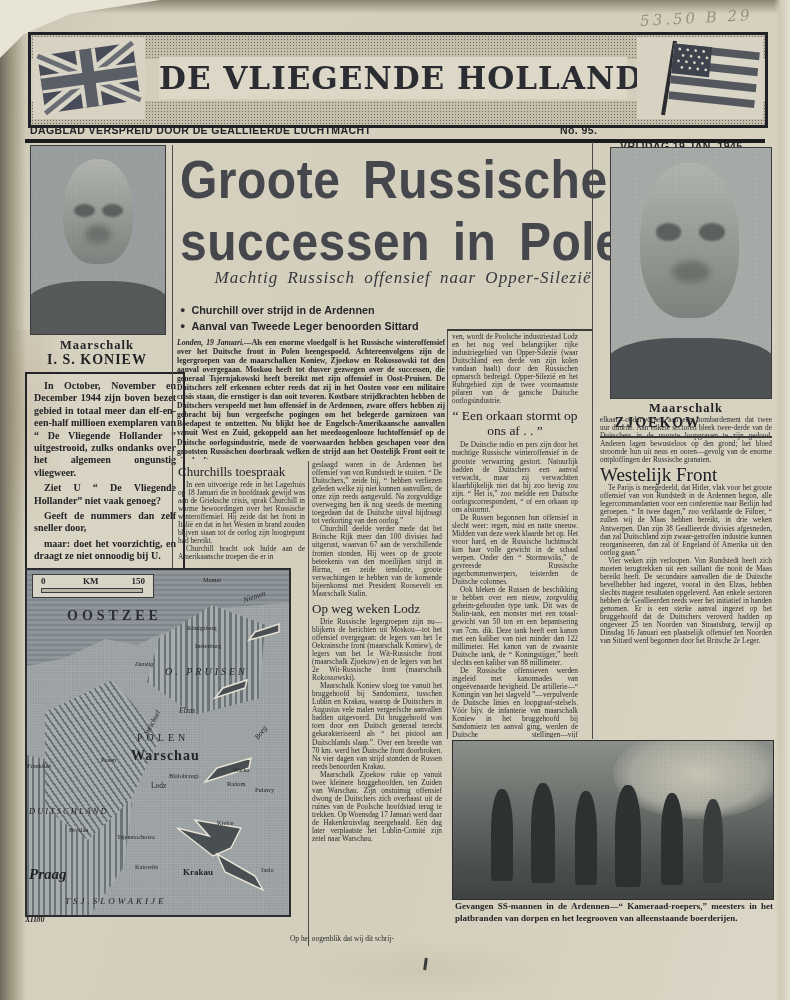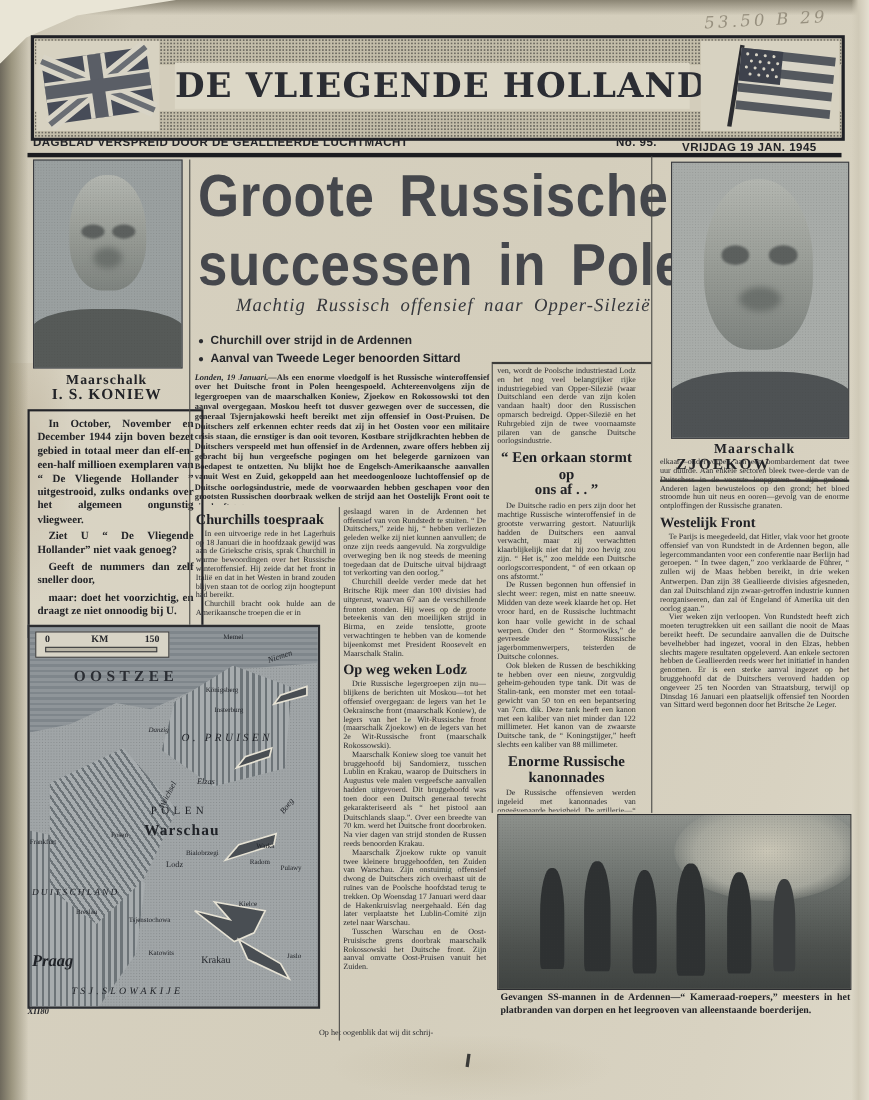--- a/index.html
+++ b/index.html
@@ -32,21 +32,21 @@
   .mast-title{position:absolute;left:128px;right:138px;top:22px;height:42px;background:#dcd7c6;
         font-family:"DejaVu Serif",serif;font-weight:bold;font-size:31px;letter-spacing:1px;
         text-align:center;line-height:42px;color:#2b2d33;white-space:nowrap;}
   .flagbox{position:absolute;top:2px;background:#d7d2c1;}
   .flagbox.uk{left:2px;width:112px;height:82px;}
   .flagbox.us{right:2px;width:126px;height:82px;}
   .flagbox svg{width:100%;height:100%;}
 
   .dateline{position:absolute;left:30px;top:124px;width:734px;height:14px;
         font-family:"Liberation Sans",sans-serif;font-weight:bold;font-size:10.5px;color:#232428;letter-spacing:.4px;}
-  .issue{position:absolute;left:530px;top:0;} .idate{position:absolute;left:590px;top:4px;}
+  .issue{position:absolute;left:530px;top:0;} .idate{position:absolute;left:590px;top:16px;}
   .thick-rule{position:absolute;left:25px;top:139px;width:740px;height:4px;background:#1b1c20;}
 
   
   .headline{position:absolute;left:180px;top:148px;width:452px;
         font-family:"Liberation Sans",sans-serif;font-weight:bold;color:#45474c;
         font-size:49px;line-height:57px;letter-spacing:.5px;word-spacing:9px;white-space:nowrap;
         transform:scale(.98,1.1);transform-origin:left top;}
   .subhead{position:absolute;left:176px;width:454px;text-align:center;
         font-style:italic;font-size:17px;color:#35373c;letter-spacing:1px;word-spacing:4px;}
   .bullets{position:absolute;left:180px;top:304px;width:266px;
@@ -67,21 +67,21 @@
   .promo{position:absolute;left:25px;top:372px;width:142px;height:192px;border:2.5px solid #232428;
         padding:6px 7px;overflow:hidden;background:rgba(222,217,203,.4);}
   .promo p{margin:0 0 3px;text-indent:10px;font-weight:bold;font-size:10px;line-height:12.4px;text-align:justify;color:#222327;}
 
   
   .lead{position:absolute;left:177px;top:338px;width:268px;height:121px;overflow:hidden;
         font-weight:bold;font-size:7.7px;line-height:9.05px;text-align:justify;color:#27282c;}
   .col{position:absolute;overflow:hidden;font-size:7.35px;line-height:8.05px;text-align:justify;color:#2a2b2f;}
   .col p{margin:0;text-indent:8px;}
   .col p.noind{text-indent:0;}
-  .sec-head{font-weight:bold;font-size:13px;line-height:15px;text-indent:0 !important;text-align:left;margin:3px 0 2px;color:#202125;}
+  .sec-head{font-weight:normal;font-size:13px;line-height:15px;text-indent:0 !important;text-align:left;margin:3px 0 2px;color:#202125;}
   .sec-head.ctr{text-align:center;font-size:13.5px;line-height:14.5px;margin:4px 0 3px;}
   .lastline{position:absolute;left:290px;top:934px;width:152px;font-size:7.4px;color:#2a2b2f;}
 
   .vrule{position:absolute;width:1.3px;background:#4b4b47;}
   .hrule{position:absolute;height:1.6px;background:#3c3c3a;}
 
   
   .map{position:absolute;left:25px;top:568px;width:262px;height:345px;overflow:hidden;
         border:2px solid #2c2d30;background:#a0a5a7;
         background-image:radial-gradient(circle,rgba(70,72,74,.28) .6px,rgba(0,0,0,0) .8px);background-size:2.6px 2.6px;}
@@ -89,21 +89,21 @@
         background:repeating-linear-gradient(0deg,#7f868b 0 2px,#8f9599 2px 5px);
         clip-path:polygon(0 0,100% 0,100% 34%,72% 40%,55% 62%,42% 78%,30% 72%,14% 92%,0 100%);}
   .hatchv{background:repeating-linear-gradient(90deg,#6d7478 0 2px,#a7acae 2px 5.5px);}
   .hatchd{background:repeating-linear-gradient(55deg,#6d7478 0 2px,#a7acae 2px 5.5px);}
   .region{position:absolute;}
   .mlabel{position:absolute;white-space:nowrap;color:#1f2227;}
   .m-sea{font-size:14px;letter-spacing:4px;font-weight:bold;color:#2a2d33;}
   .m-country{font-size:10px;font-weight:normal;letter-spacing:3px;font-style:italic;}
   .m-city{font-size:6.4px;}
   .m-big{font-size:14px;font-weight:bold;letter-spacing:1px;}
-  .m-med{font-size:9px;font-weight:normal;}
+  .m-med{font-size:9px;font-weight:bold;}
   .m-river{font-size:7.5px;font-style:italic;}
   .scalebar{position:absolute;left:5px;top:4px;width:120px;height:22px;background:#d8d4c6;border:1.5px solid #3a3b3e;
         font-size:9px;font-weight:bold;color:#26272b;}
   .scaleline{position:absolute;left:8px;bottom:4px;width:100px;height:3px;border:1px solid #3a3b3e;background:#b9b5a6;}
   .platemark{position:absolute;left:25px;top:915px;font-weight:bold;font-style:italic;font-size:8px;color:#2a2b2f;}
 
   
   .ssphoto{position:absolute;left:452px;top:740px;width:320px;height:158px;border:1.5px solid #2c2d30;overflow:hidden;
         background:linear-gradient(180deg,#8d918c 0%,#6f7470 35%,#4e524f 75%,#3f4341 100%);}
   .sky{position:absolute;right:-10px;top:-12px;width:170px;height:90px;border-radius:50%;
@@ -240,43 +240,38 @@
     <p>Churchill bracht ook hulde aan de Amerikaansche troepen die er in</p>
   </div>
 
   <div class="col" style="left:312px;top:461px;width:130px;height:470px;">
     <p class="noind">geslaagd waren in de Ardennen het offensief van von Rundstedt te stuiten. “ De Duitschers,” zeide hij, “ hebben verliezen geleden welke zij niet kunnen aanvullen; de onze zijn reeds aangevuld. Na zorgvuldige overweging ben ik nog steeds de meening toegedaan dat de Duitsche uitval bijdraagt tot verkorting van den oorlog.”</p>
     <p>Churchill deelde verder mede dat het Britsche Rijk meer dan 100 divisies had uitgerust, waarvan 67 aan de verschillende fronten stonden. Hij wees op de groote beteekenis van den moeilijken strijd in Birma, en zeide tenslotte, groote verwachtingen te hebben van de komende bijeenkomst met President Roosevelt en Maarschalk Stalin.</p>
     <div class="sec-head">Op weg weken Lodz</div>
     <p>Drie Russische legergroepen zijn nu—blijkens de berichten uit Moskou—tot het offensief overgegaan: de legers van het 1e Oekrainsche front (maarschalk Koniew), de legers van het 1e Wit-Russische front (maarschalk Zjoekow) en de legers van het 2e Wit-Russische front (maarschalk Rokossowski).</p>
     <p>Maarschalk Koniew sloeg toe vanuit het bruggehoofd bij Sandomierz, tusschen Lublin en Krakau, waarop de Duitschers in Augustus vele malen vergeefsche aanvallen hadden uitgevoerd. Dit bruggehoofd was toen door een Duitsch generaal terecht gekarakteriseerd als “ het pistool aan Duitschlands slaap.”. Over een breedte van 70 km. werd het Duitsche front doorbroken. Na vier dagen van strijd stonden de Russen reeds benoorden Krakau.</p>
     <p>Maarschalk Zjoekow rukte op vanuit twee kleinere bruggehoofden, ten Zuiden van Warschau. Zijn onstuimig offensief dwong de Duitschers zich overhaast uit de ruïnes van de Poolsche hoofdstad terug te trekken. Op Woensdag 17 Januari werd daar de Hakenkruisvlag neergehaald. Eén dag later verplaatste het Lublin-Comité zijn zetel naar Warschau.</p>
-    <p>Tusschen Warschau en de Oost-Pruisische grens doorbrak maarschalk Rokossowski het Duitsche front. Zijn aanval omvatte Oost-Pruisen vanuit het Zuiden.</p>
   </div>
   <div class="lastline">Op het oogenblik dat wij dit schrij-</div>
 
   <div class="col" style="left:452px;top:333px;width:126px;height:405px;">
     <p class="noind">ven, wordt de Poolsche industriestad Lodz en het nog veel belangrijker rijke industriegebied van Opper-Silezië (waar Duitschland een derde van zijn kolen vandaan haalt) door den Russischen opmarsch bedreigd. Opper-Silezië en het Ruhrgebied zijn de twee voornaamste pilaren van de gansche Duitsche oorlogsindustrie.</p>
     <div class="sec-head ctr">
       <div>“ Een orkaan stormt op</div>
       <div>ons af . . ”</div>
     </div>
     <p>De Duitsche radio en pers zijn door het machtige Russische winteroffensief in de grootste verwarring gestort. Natuurlijk hadden de Duitschers een aanval verwacht, maar zij verwachtten klaarblijkelijk niet dat hij zoo hevig zou zijn. “ Het is,” zoo meldde een Duitsche oorlogscorrespondent, “ of een orkaan op ons afstormt.”</p>
     <p>De Russen begonnen hun offensief in slecht weer: regen, mist en natte sneeuw. Midden van deze week klaarde het op. Het vroor hard, en de Russische luchtmacht kon haar volle gewicht in de schaal werpen. Onder den “ Stormowiks,” de gevreesde Russische jagerbommenwerpers, teisterden de Duitsche colonnes.</p>
     <p>Ook bleken de Russen de beschikking te hebben over een nieuw, zorgvuldig geheim-gehouden type tank. Dit was de Stalin-tank, een monster met een totaal-gewicht van 50 ton en een bepantsering van 7cm. dik. Deze tank heeft een kanon met een kaliber van niet minder dan 122 millimeter. Het kanon van de zwaarste Duitsche tank, de “ Koningstijger,” heeft slechts een kaliber van 88 millimeter.</p>
-    <div class="sec-head ctr">
-      <div>Enorme Russische</div>
-      <div>kanonnades</div>
-    </div>
     <p>De Russische offensieven werden ingeleid met kanonnades van ongeëvenaarde hevigheid. De artillerie—“ Koningin van het slagveld ”—verpulverde de Duitsche linies en loopgraaf-stelsels. Vóór bijv. de infanterie van maarschalk Koniew in het bruggehoofd bij Sandomierz ten aanval ging, werden de Duitsche stellingen—vijf verdedigingsgordels achter</p>
   </div>
 
   <div class="col" style="left:600px;top:416px;width:172px;height:296px;">
     <p class="noind">elkaar—onderworpen aan een bombardement dat twee uur duurde. Aan enkele sectoren bleek twee-derde van de Duitschers in de voorste loopgraven te zijn gedood. Anderen lagen bewusteloos op den grond; het bloed stroomde hun uit neus en ooren—gevolg van de enorme ontploffingen der Russische granaten.</p>
-    <div class="sec-head" style="font-size:13px;">Westelijk Front</div>
+    <div class="sec-head" style="font-size:19px;">Westelijk Front</div>
     <p>Te Parijs is meegedeeld, dat Hitler, vlak voor het groote offensief van von Rundstedt in de Ardennen begon, alle legercommandanten voor een conferentie naar Berlijn had geroepen. “ In twee dagen,” zoo verklaarde de Führer, “ zullen wij de Maas hebben bereikt, in drie weken Antwerpen. Dan zijn 38 Geallieerde divisies afgesneden, dan zal Duitschland zijn zwaar-getroffen industrie kunnen reorganiseeren, dan zal òf Engeland òf Amerika uit den oorlog gaan.”</p>
     <p>Vier weken zijn verloopen. Von Rundstedt heeft zich moeten terugtrekken uit een saillant die nooit de Maas bereikt heeft. De secundaire aanvallen die de Duitsche bevelhebber had ingezet, vooral in den Elzas, hebben slechts magere resultaten opgeleverd. Aan enkele sectoren hebben de Geallieerden reeds weer het initiatief in handen genomen. Er is een sterke aanval ingezet op het bruggehoofd dat de Duitschers veroverd hadden op ongeveer 25 ten Noorden van Straatsburg, terwijl op Dinsdag 16 Januari een plaatselijk offensief ten Noorden van Sittard werd begonnen door het Britsche 2e Leger.</p>
   </div>
 
   <div class="vrule" style="left:172px;top:145px;height:423px;"></div>
   <div class="vrule" style="left:308px;top:461px;height:485px;"></div>
   <div class="vrule" style="left:447px;top:331px;height:408px;"></div>
   <div class="vrule" style="left:592px;top:142px;height:597px;"></div>
   <div class="hrule" style="left:447px;top:329px;width:145px;"></div>
   <div class="hrule" style="left:600px;top:436px;width:172px;"></div>

